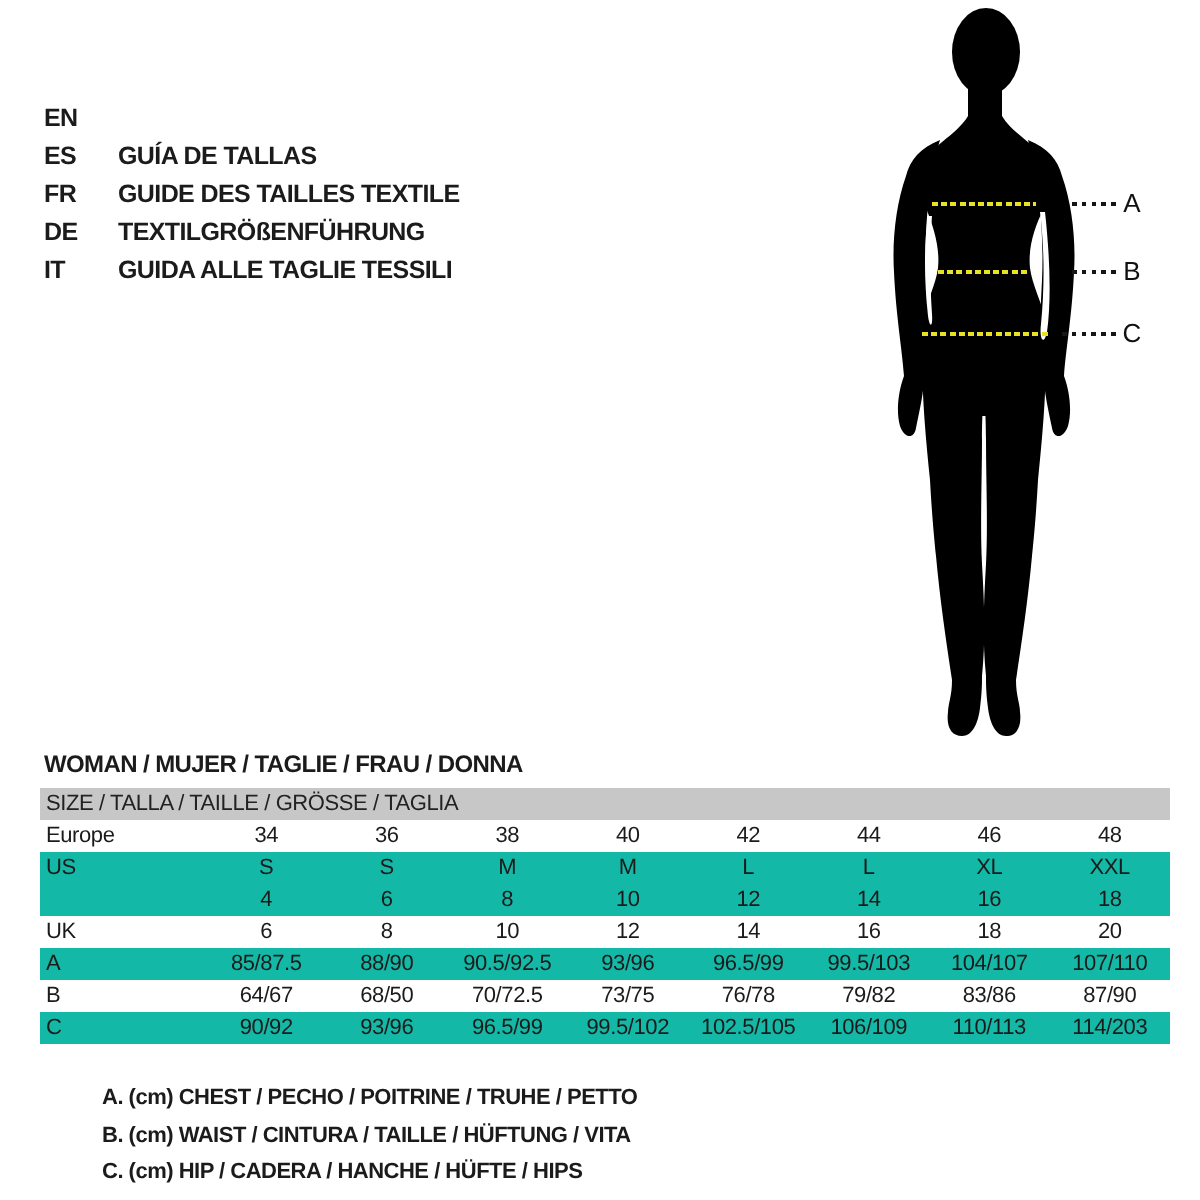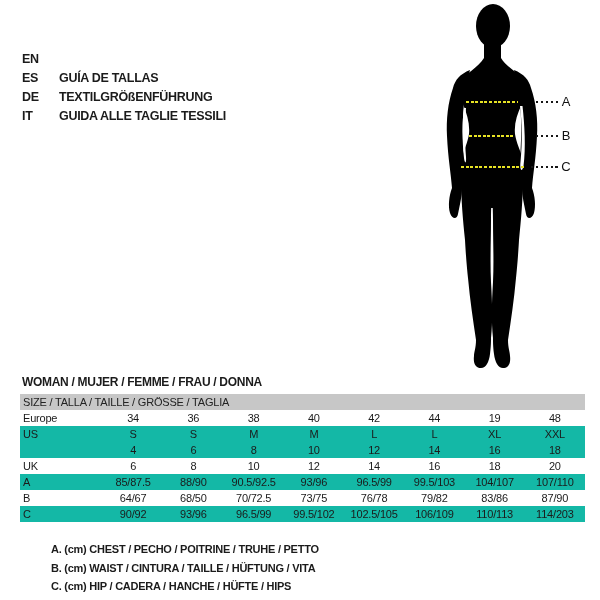--- a/index.html
+++ b/index.html
@@ -36,20 +36,24 @@
 
 <div class="canvas">
 
   <section class="langs">
     <div class="lang-row">
       <span class="lang-code">EN</span>
     </div>
     <div class="lang-row">
       <span class="lang-code">ES</span>
       <span class="lang-label">GUÍA DE TALLAS</span>
+    </div>
+    <div class="lang-row">
+      <span class="lang-code">FR</span>
+      <span class="lang-label">GUIDE DES TAILLES TEXTILE</span>
     </div>
     <div class="lang-row">
       <span class="lang-code">DE</span>
       <span class="lang-label">TEXTILGRÖßENFÜHRUNG</span>
     </div>
     <div class="lang-row">
       <span class="lang-code">IT</span>
       <span class="lang-label">GUIDA ALLE TAGLIE TESSILI</span>
     </div>
   </section>
@@ -134,34 +138,34 @@
   <div class="mlabel" style="left:558px;top:94px;">A</div>
 
   <div class="mline yellow" style="left:469px;top:135px;width:46px;"></div>
   <div class="mline dots" style="left:536px;top:135px;width:22px;"></div>
   <div class="mlabel" style="left:558px;top:128px;">B</div>
 
   <div class="mline yellow" style="left:461px;top:166px;width:63px;"></div>
   <div class="mline dots" style="left:531px;top:166px;width:27px;"></div>
   <div class="mlabel" style="left:558px;top:159px;">C</div>
 
-  <h2 class="section-title">WOMAN / MUJER / FEMME / FRAU / DONNA</h2>
+  <h2 class="section-title">WOMAN / MUJER / TAGLIE / FRAU / DONNA</h2>
 
   <div class="size-table">
     <div class="thead">SIZE / TALLA / TAILLE / GRÖSSE / TAGLIA</div>
 
     <div class="trow">
       <div class="tlabel">Europe</div>
       <div class="tcell">34</div>
       <div class="tcell">36</div>
       <div class="tcell">38</div>
       <div class="tcell">40</div>
       <div class="tcell">42</div>
       <div class="tcell">44</div>
-      <div class="tcell">19</div>
+      <div class="tcell">46</div>
       <div class="tcell">48</div>
     </div>
 
     <div class="trow striped">
       <div class="tlabel">US</div>
       <div class="tcell">S</div>
       <div class="tcell">S</div>
       <div class="tcell">M</div>
       <div class="tcell">M</div>
       <div class="tcell">L</div>

